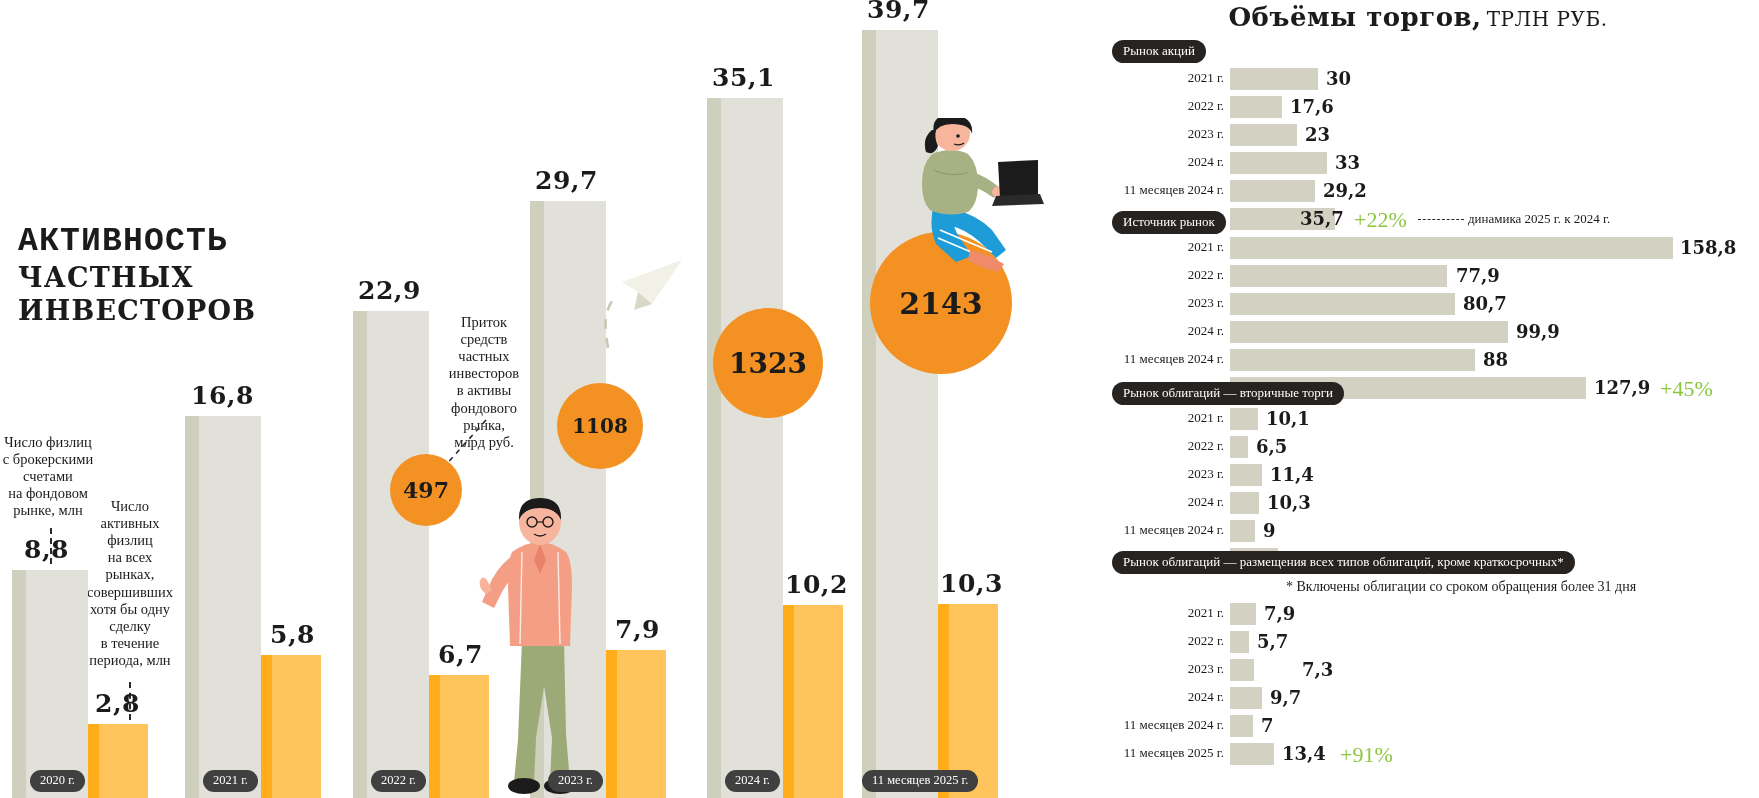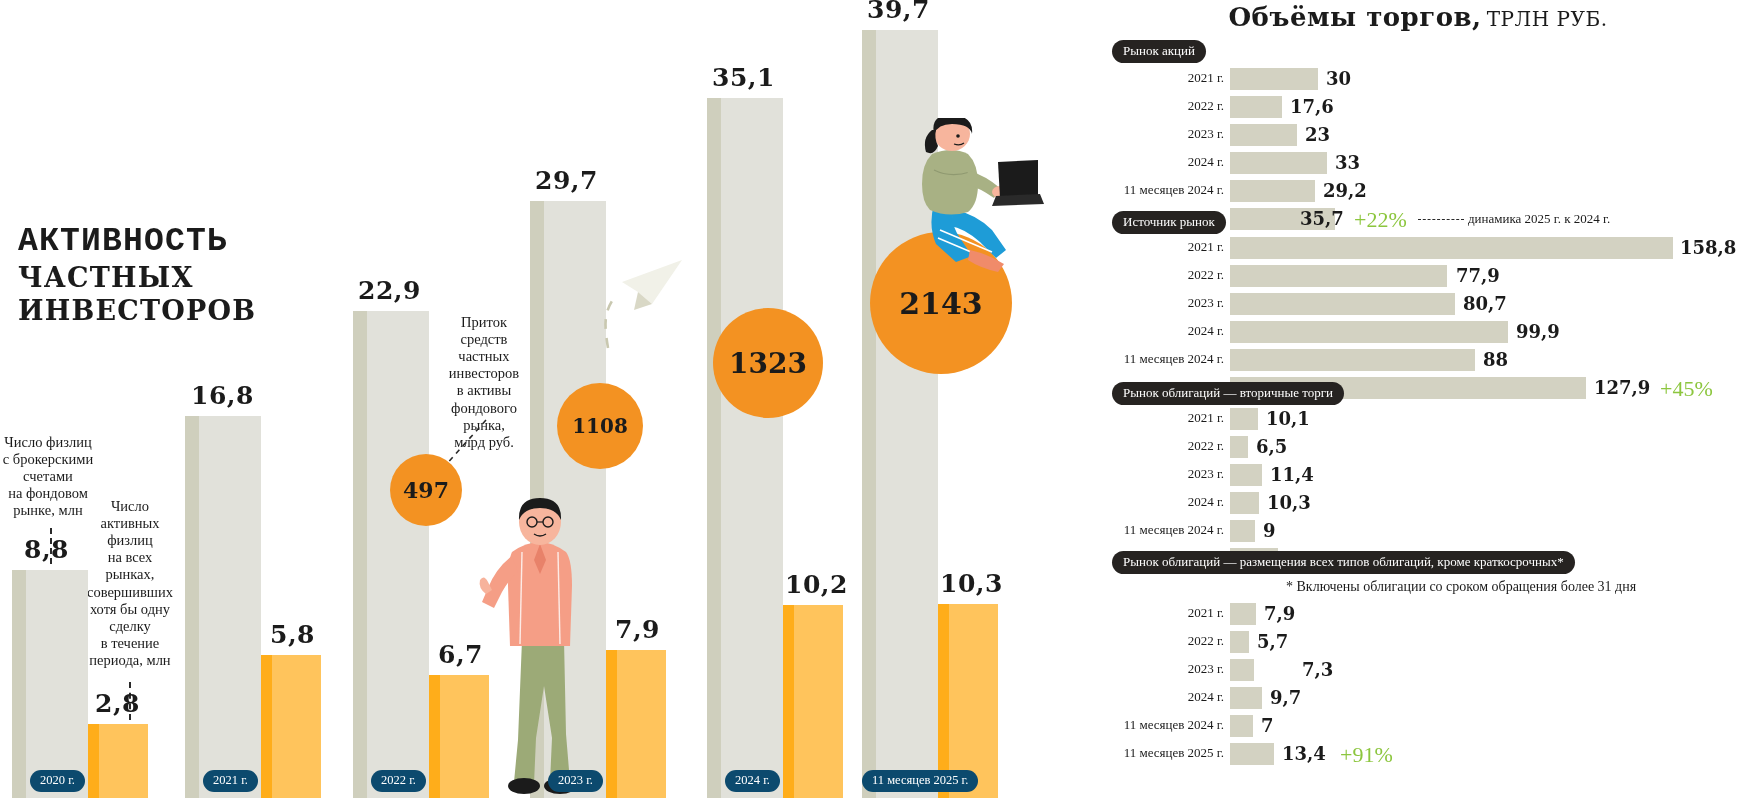--- a/index.html
+++ b/index.html
@@ -32,21 +32,21 @@
   .bar.orange:before{
     content:"";position:absolute;left:0;top:0;bottom:0;width:11px;background:#ffad1a;
   }
   .bar-val{
     position:absolute;
     font-family:"DejaVu Serif", serif;font-weight:bold;
     font-size:25px;color:#1b1b1b;letter-spacing:0.5px;white-space:nowrap;
   }
   .yearchip{
     position:absolute;bottom:6px;
-    background:#0c4a6e;color:#ffffff;border-radius:11px;
+    background:#404040;color:#ffffff;border-radius:11px;
     font-family:"Liberation Serif",serif;font-size:12.5px;
     padding:3px 10px 4px 10px;white-space:nowrap;z-index:6;
   }
 
   .circle{
     position:absolute;border-radius:50%;background:#f39222;
     display:flex;align-items:center;justify-content:center;
     font-family:"DejaVu Serif",serif;font-weight:bold;color:#1b1b1b;
     z-index:4;
   }

